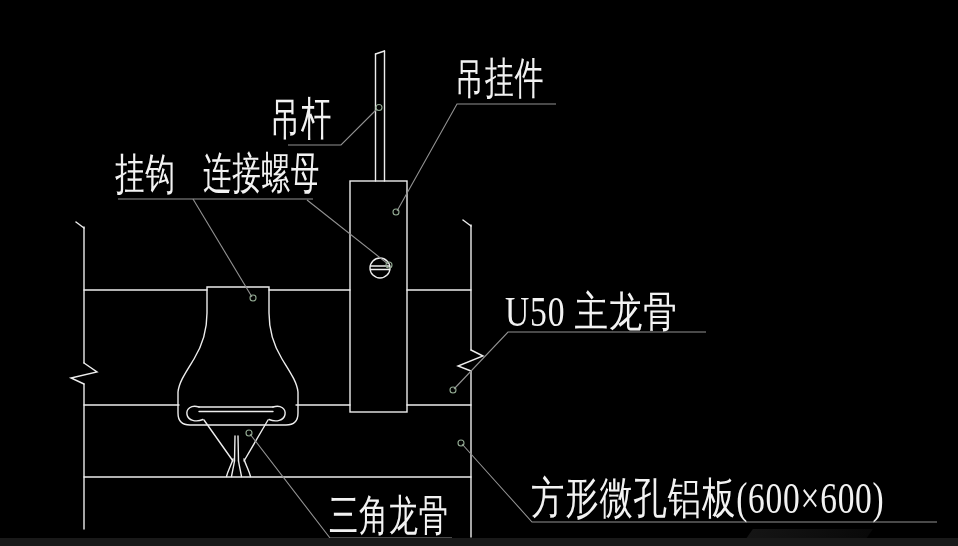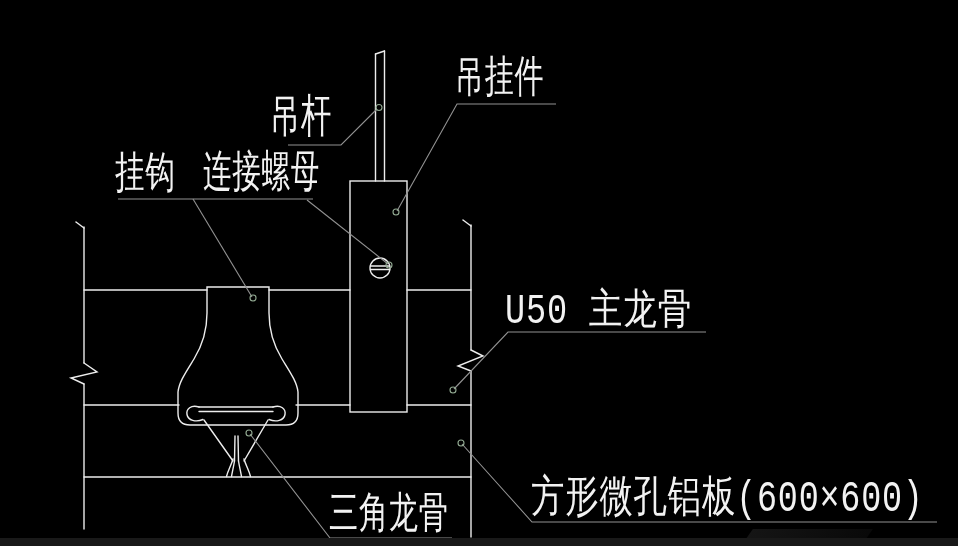--- a/index.html
+++ b/index.html
@@ -1,17 +1,17 @@
 <!DOCTYPE html>
 <html><head>
 <meta charset="utf-8">
 <style>
   html,body{margin:0;padding:0;background:#000;}
   #stage{position:relative;width:958px;height:546px;background:#000000;overflow:hidden;
-         font-family:Liberation Mono, monospace;}
+         font-family:Liberation Serif, serif;}
   #geom{position:absolute;left:0;top:0;}
   .cad-label{position:absolute;color:#f2f2f2;white-space:nowrap;line-height:1;
              transform-origin:left top;letter-spacing:1px;}
   .lbl-hanger-rod     {left:270px;top:96px; font-size:46px;transform:scaleX(.66);}
   .lbl-hanging-part   {left:455px;top:57px; font-size:44px;transform:scaleX(.66);}
   .lbl-hook           {left:115px;top:153px;font-size:44px;transform:scaleX(.67);}
   .lbl-connecting-nut {left:203px;top:152px;font-size:44px;transform:scaleX(.65);}
   .lbl-main-runner    {left:505px;top:291px;font-size:42px;transform:scaleX(.80);}
   .lbl-triangle-runner{left:329px;top:494px;font-size:43px;transform:scaleX(.68);}
   .lbl-aluminum-panel {left:531px;top:477px;font-size:44px;transform:scaleX(.76);}

